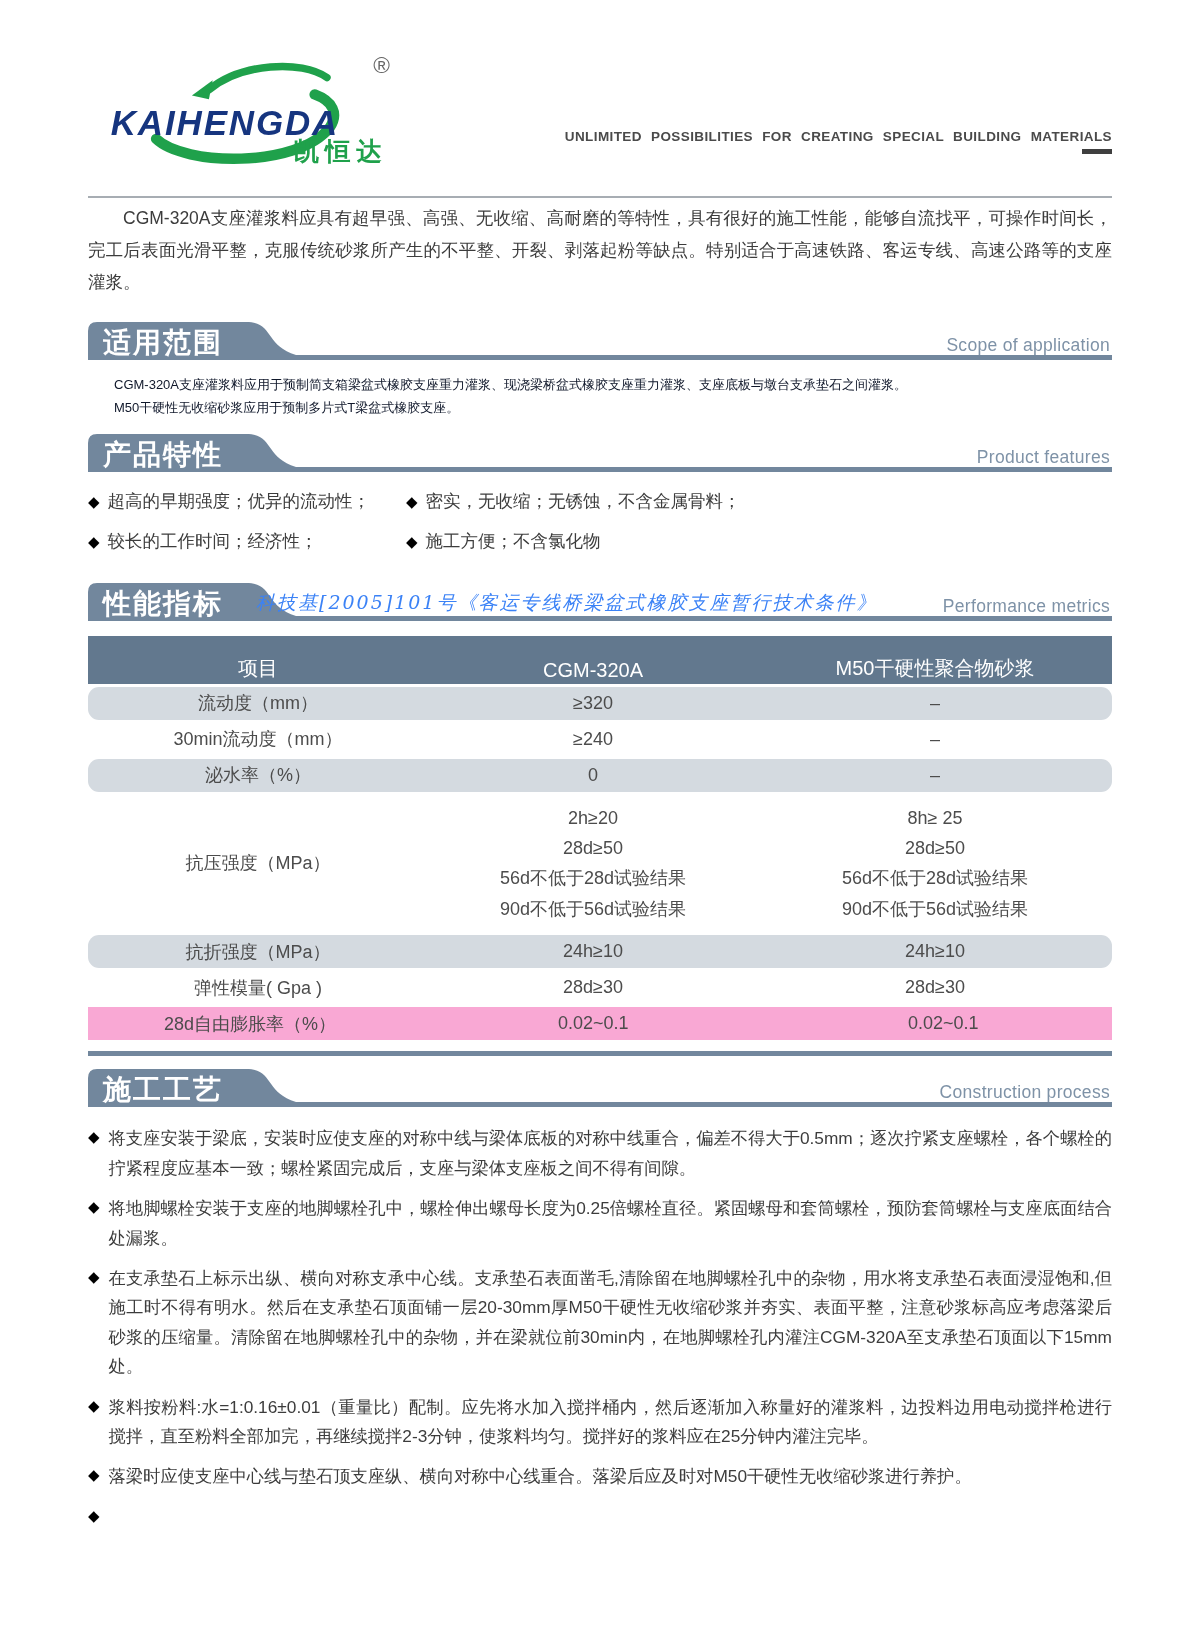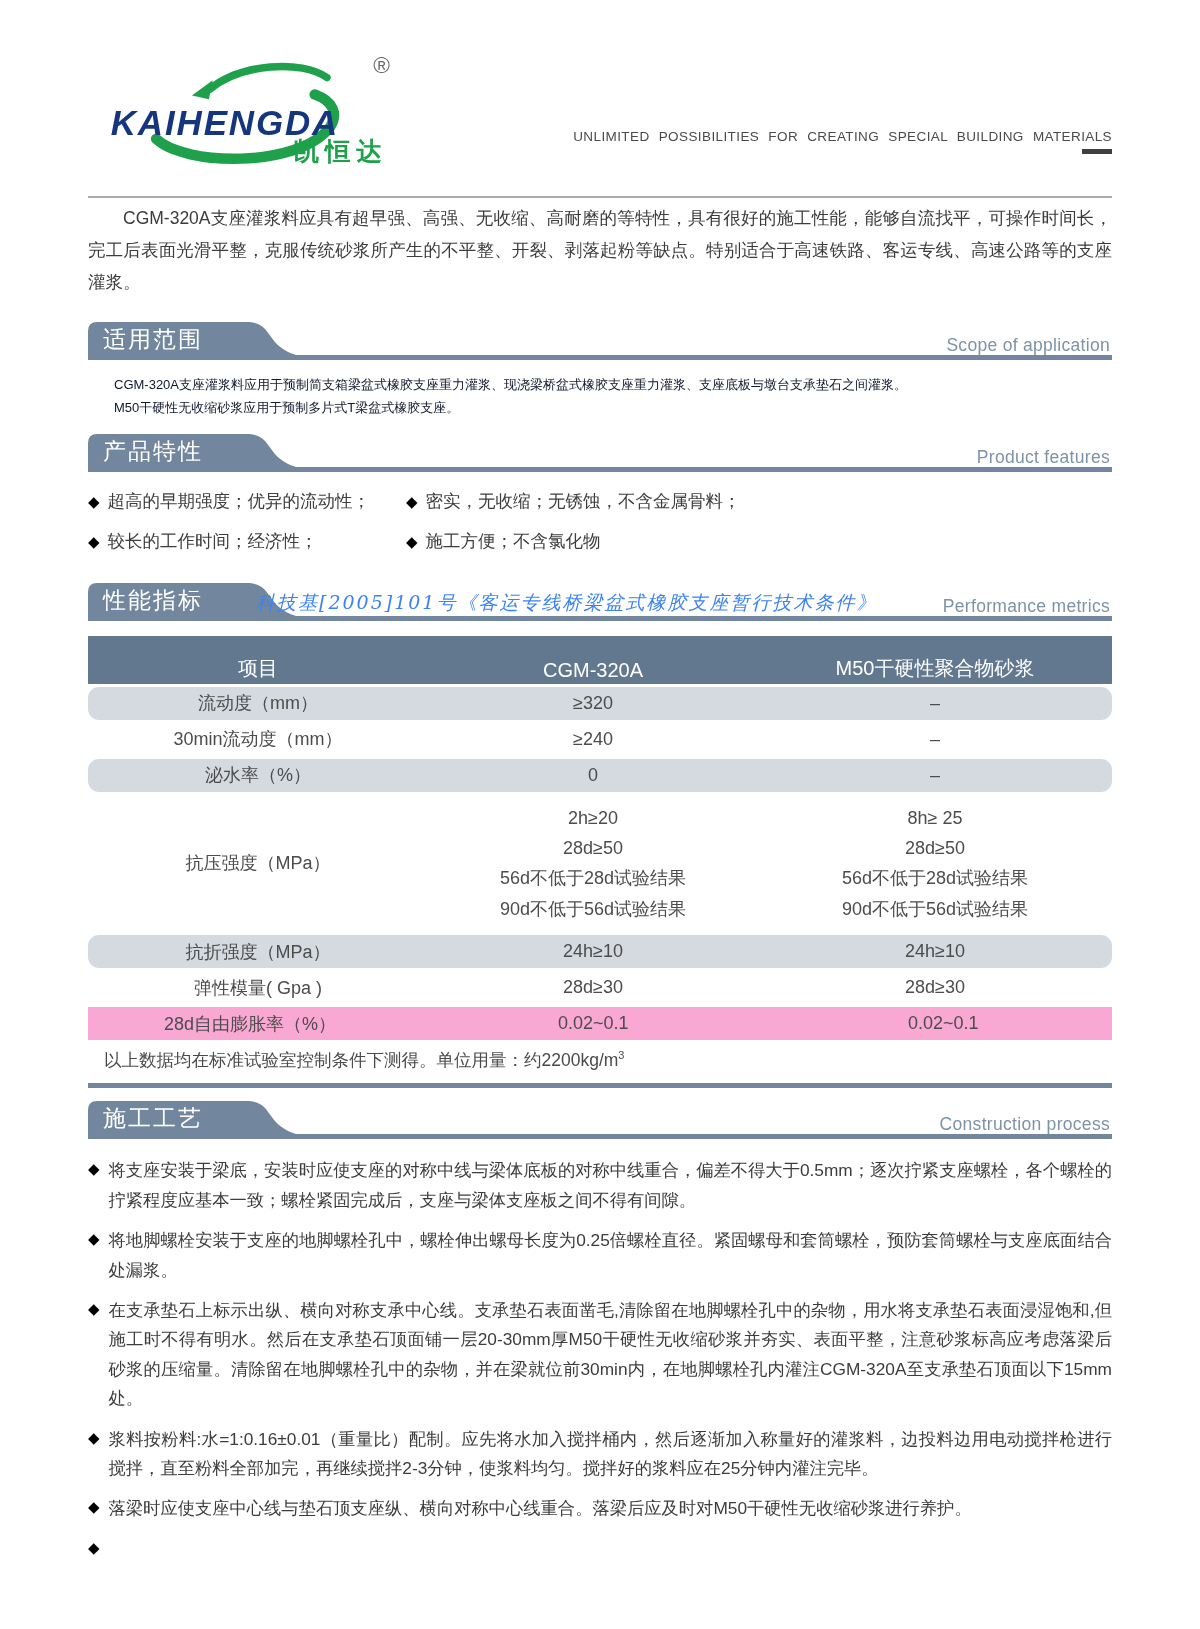--- a/index.html
+++ b/index.html
@@ -7,35 +7,35 @@
     width:1200px;height:1629px;background:#ffffff;overflow:hidden;
     font-family:"Liberation Sans",sans-serif;color:#3d3d3d;
   }
   .content{width:1024px;margin:0 88px;}
 
   
   .top{margin-top:52px;display:flex;justify-content:space-between;align-items:flex-end;}
   .logo-box{width:340px;height:118px;}
   .tagline-wrap{text-align:right;margin-bottom:16px;}
   .tagline{
-    font-size:13.5px;font-weight:normal;color:#4a4a4a;letter-spacing:.4px;word-spacing:5px;
+    font-size:13.5px;font-weight:bold;color:#4a4a4a;letter-spacing:.4px;word-spacing:5px;
   }
   .tagline-underline{display:block;width:30px;height:5px;background:#3f3f3f;margin:4px 0 0 auto;}
 
   
   .intro{
     margin-top:26px;border-top:2px solid #a7adb3;padding-top:5px;
     font-size:17.5px;line-height:1.82;text-align:justify;text-indent:2em;color:#3c3c3c;
   }
 
   
   .sec{position:relative;height:44px;}
   .sec svg.shape{position:absolute;left:0;top:0;width:1024px;height:44px;display:block;}
   .sec .cn{
-    position:absolute;left:15px;top:3px;color:#fff;font-size:23px;font-weight:normal;letter-spacing:2px;
+    position:absolute;left:15px;top:3px;color:#fff;font-size:28px;font-weight:bold;letter-spacing:2px;
   }
   .sec .en{
     position:absolute;right:2px;bottom:9px;color:#7e92a7;font-size:17.5px;letter-spacing:.3px;
   }
   .sec .ref{
     position:absolute;left:168px;bottom:10px;color:#3b82f6;font-size:19px;
     font-family:"DejaVu Serif",serif;font-style:italic;letter-spacing:2px;white-space:nowrap;
   }
 
   
@@ -224,23 +224,20 @@
       <div class="t-row dark">
         <div class="tc c0">28d自由膨胀率（%）</div>
         <div class="tc c1">
           <span class="ln">0.02~0.1</span>
         </div>
         <div class="tc c2">
           <span class="ln">0.02~0.1</span>
         </div>
       </div>
     </div>
-  <div class="t-note">
-    <span>以上数据均在标准试验室控制条件下测得。单位用量：约2200kg/m</span><sup>3</sup>
-  </div>
   <div class="sec-endbar"></div>
 
   <div class="sec mt-cons">
     <svg class="shape" viewBox="0 0 1024 44" preserveAspectRatio="none">
       <path d="M9,1 H158 C186,1 176,24 208,34 L1024,34 V39 H0 V10 Q0,1 9,1 Z" fill="#72879d"></path>
     </svg>
     <span class="cn">施工工艺</span>
     <span class="en">Construction process</span>
   </div>
   <div class="cons-body" id="cons-list">

